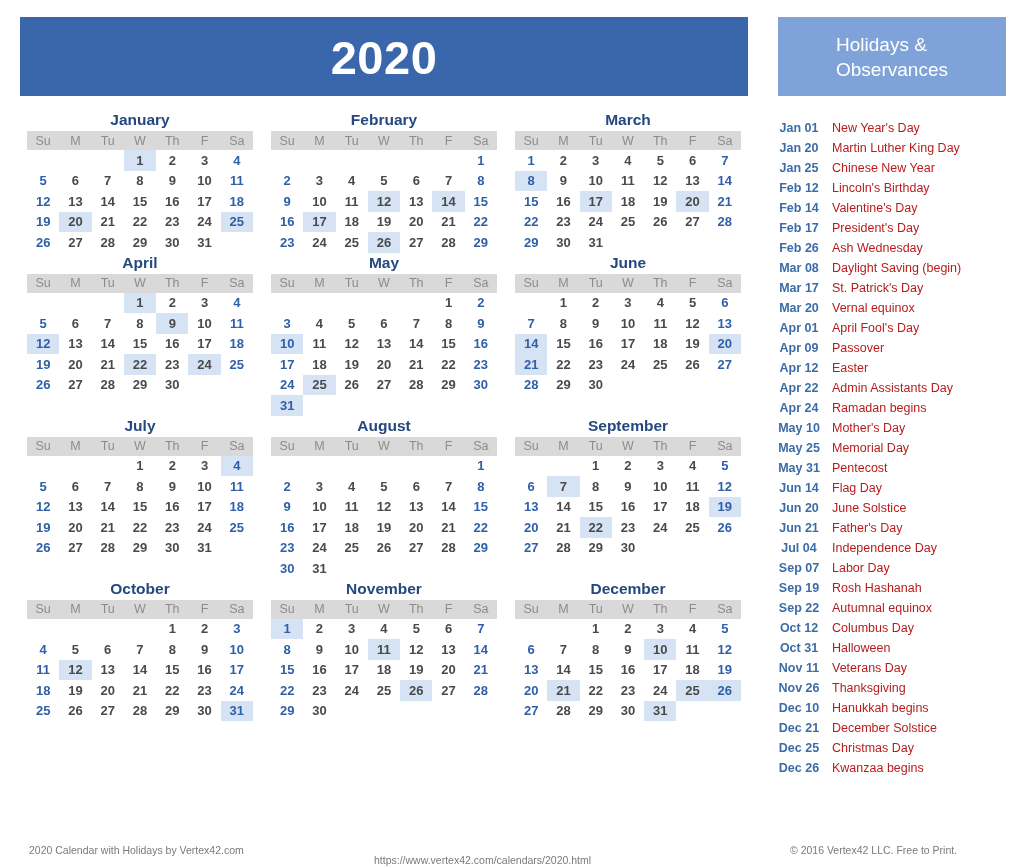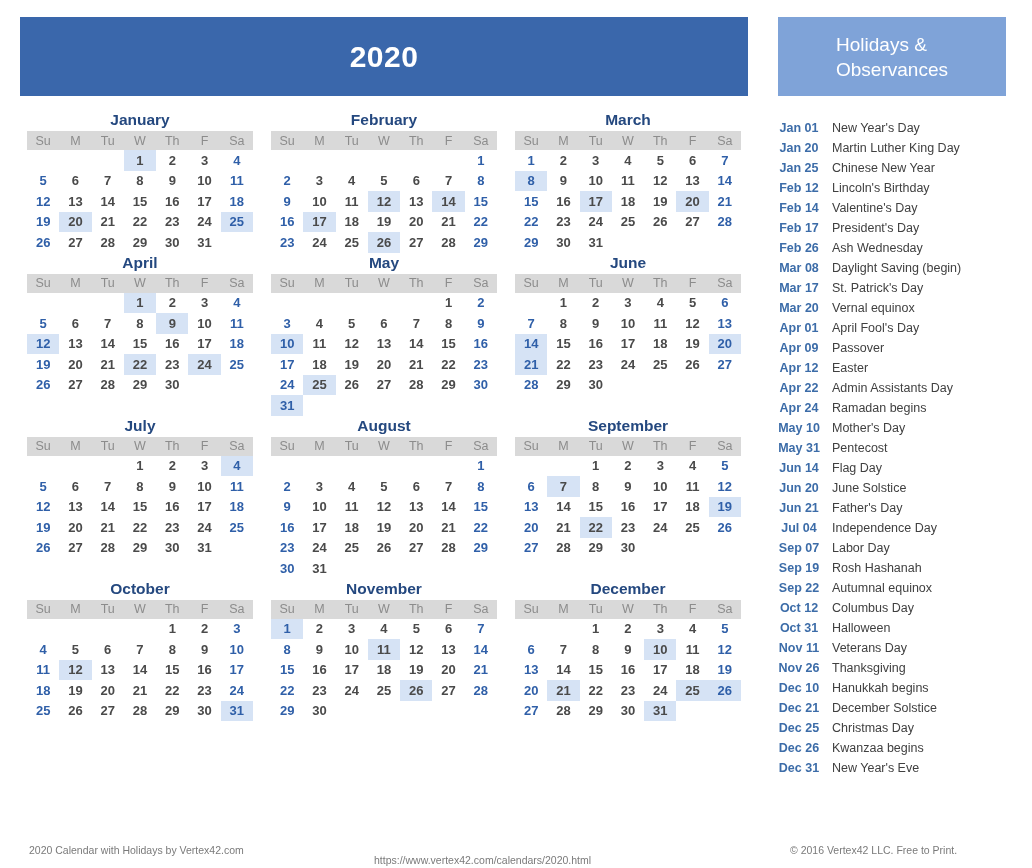--- a/index.html
+++ b/index.html
@@ -43,21 +43,21 @@
     box-sizing: border-box;
   }
   #year-title {
     position: absolute;
     left: 0;
     right: 0;
     top: 50%;
     transform: translateY(-50%);
     text-align: center;
     color: #ffffff;
-    font-size: 30px;
+    font-size: 47px;
     font-weight: bold;
     letter-spacing: 0.5px;
     line-height: 1;
   }
 
   #months-grid {
     position: absolute;
     left: 18px;
     top: 110px;
     width: 732px;
@@ -150,21 +150,21 @@
     text-align: center;
     font-size: 12.5px;
     font-weight: bold;
     color: #3c6ca8;
     padding-right: 12px;
     box-sizing: border-box;
   }
   .holiday-name {
     font-size: 12.5px;
     font-weight: normal;
-    color: #404040;
+    color: #b91c1c;
   }
 
   
   #footer {
     position: absolute;
     left: 0;
     top: 840px;
     width: 1032px;
     height: 20px;
   }
@@ -1045,20 +1045,24 @@
         </div>
         <div class="holiday-row">
           <span class="holiday-date">Apr 24</span>
           <span class="holiday-name">Ramadan begins</span>
         </div>
         <div class="holiday-row">
           <span class="holiday-date">May 10</span>
           <span class="holiday-name">Mother's Day</span>
         </div>
         <div class="holiday-row">
+          <span class="holiday-date">May 25</span>
+          <span class="holiday-name">Memorial Day</span>
+        </div>
+        <div class="holiday-row">
           <span class="holiday-date">May 31</span>
           <span class="holiday-name">Pentecost</span>
         </div>
         <div class="holiday-row">
           <span class="holiday-date">Jun 14</span>
           <span class="holiday-name">Flag Day</span>
         </div>
         <div class="holiday-row">
           <span class="holiday-date">Jun 20</span>
           <span class="holiday-name">June Solstice</span>
@@ -1107,24 +1111,20 @@
           <span class="holiday-date">Dec 21</span>
           <span class="holiday-name">December Solstice</span>
         </div>
         <div class="holiday-row">
           <span class="holiday-date">Dec 25</span>
           <span class="holiday-name">Christmas Day</span>
         </div>
         <div class="holiday-row">
           <span class="holiday-date">Dec 26</span>
           <span class="holiday-name">Kwanzaa begins</span>
-        </div>
-        <div class="holiday-row">
-          <span class="holiday-date">Dec 31</span>
-          <span class="holiday-name">New Year's Eve</span>
         </div>
       </div>
 
   </div>
 
   <div id="footer">
     <div class="footer-text" id="footer-left">2020 Calendar with Holidays by Vertex42.com</div>
     <div class="footer-text" id="footer-mid">https://www.vertex42.com/calendars/2020.html</div>
     <div class="footer-text" id="footer-right">© 2016 Vertex42 LLC. Free to Print.</div>
   </div>

